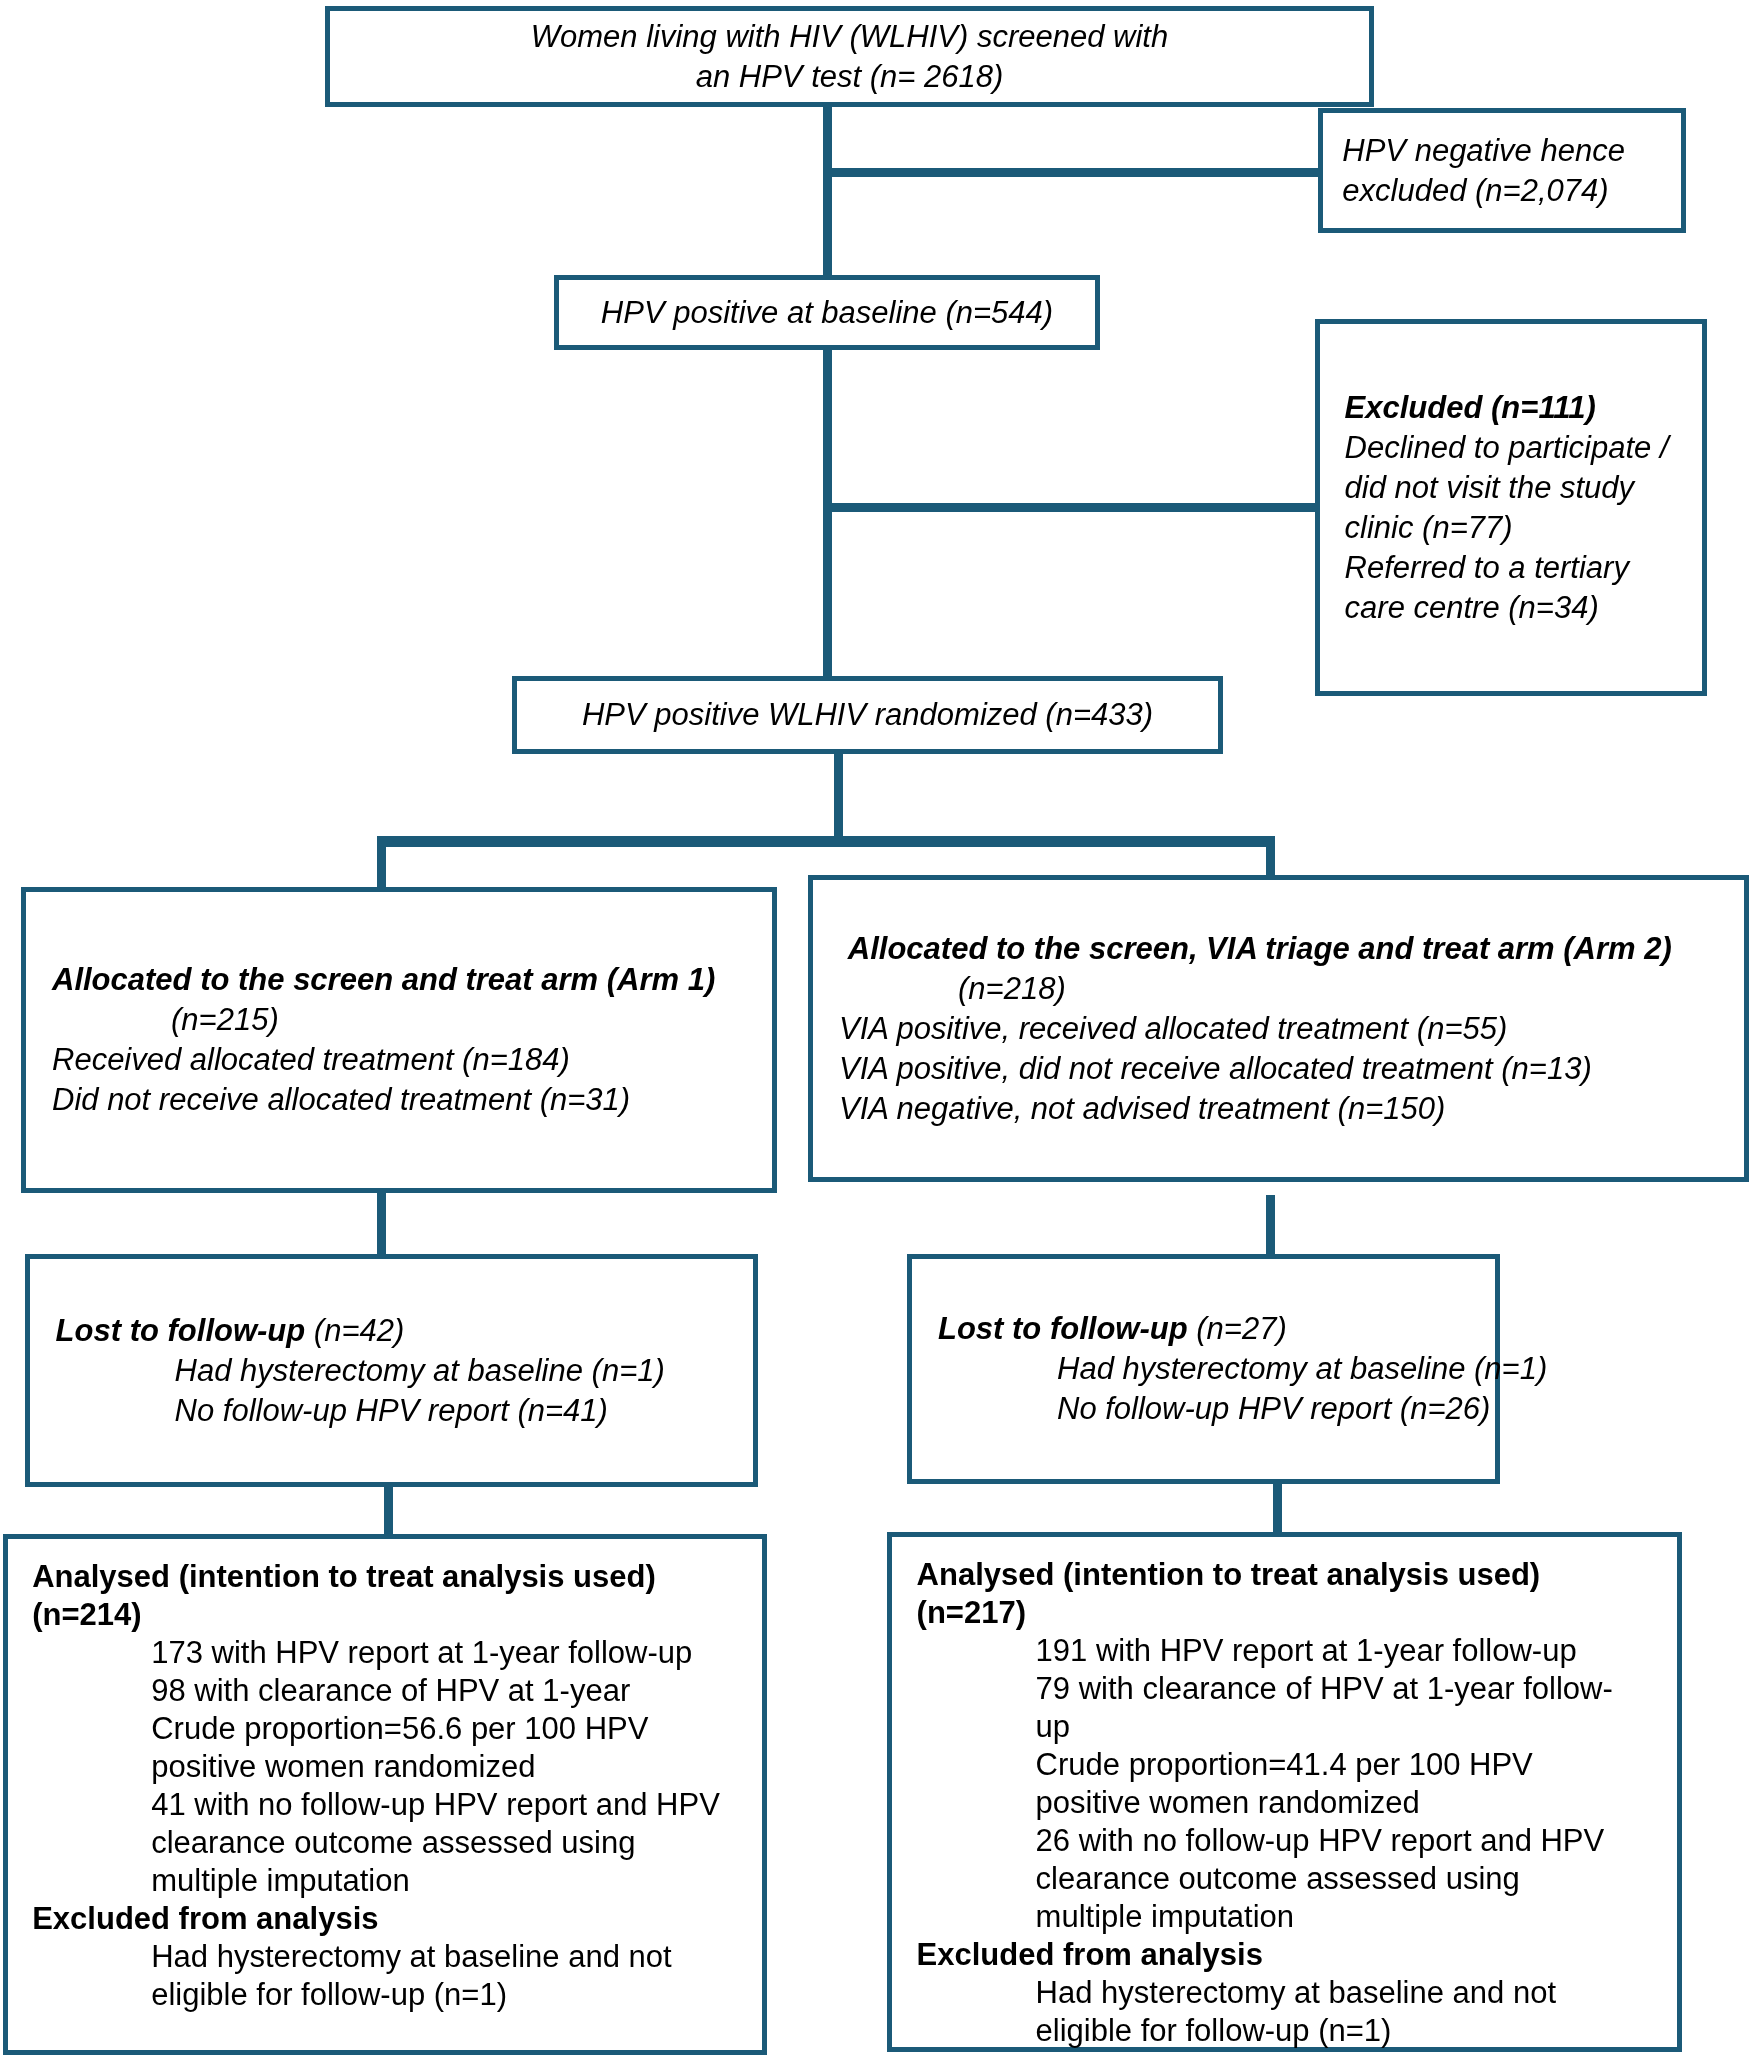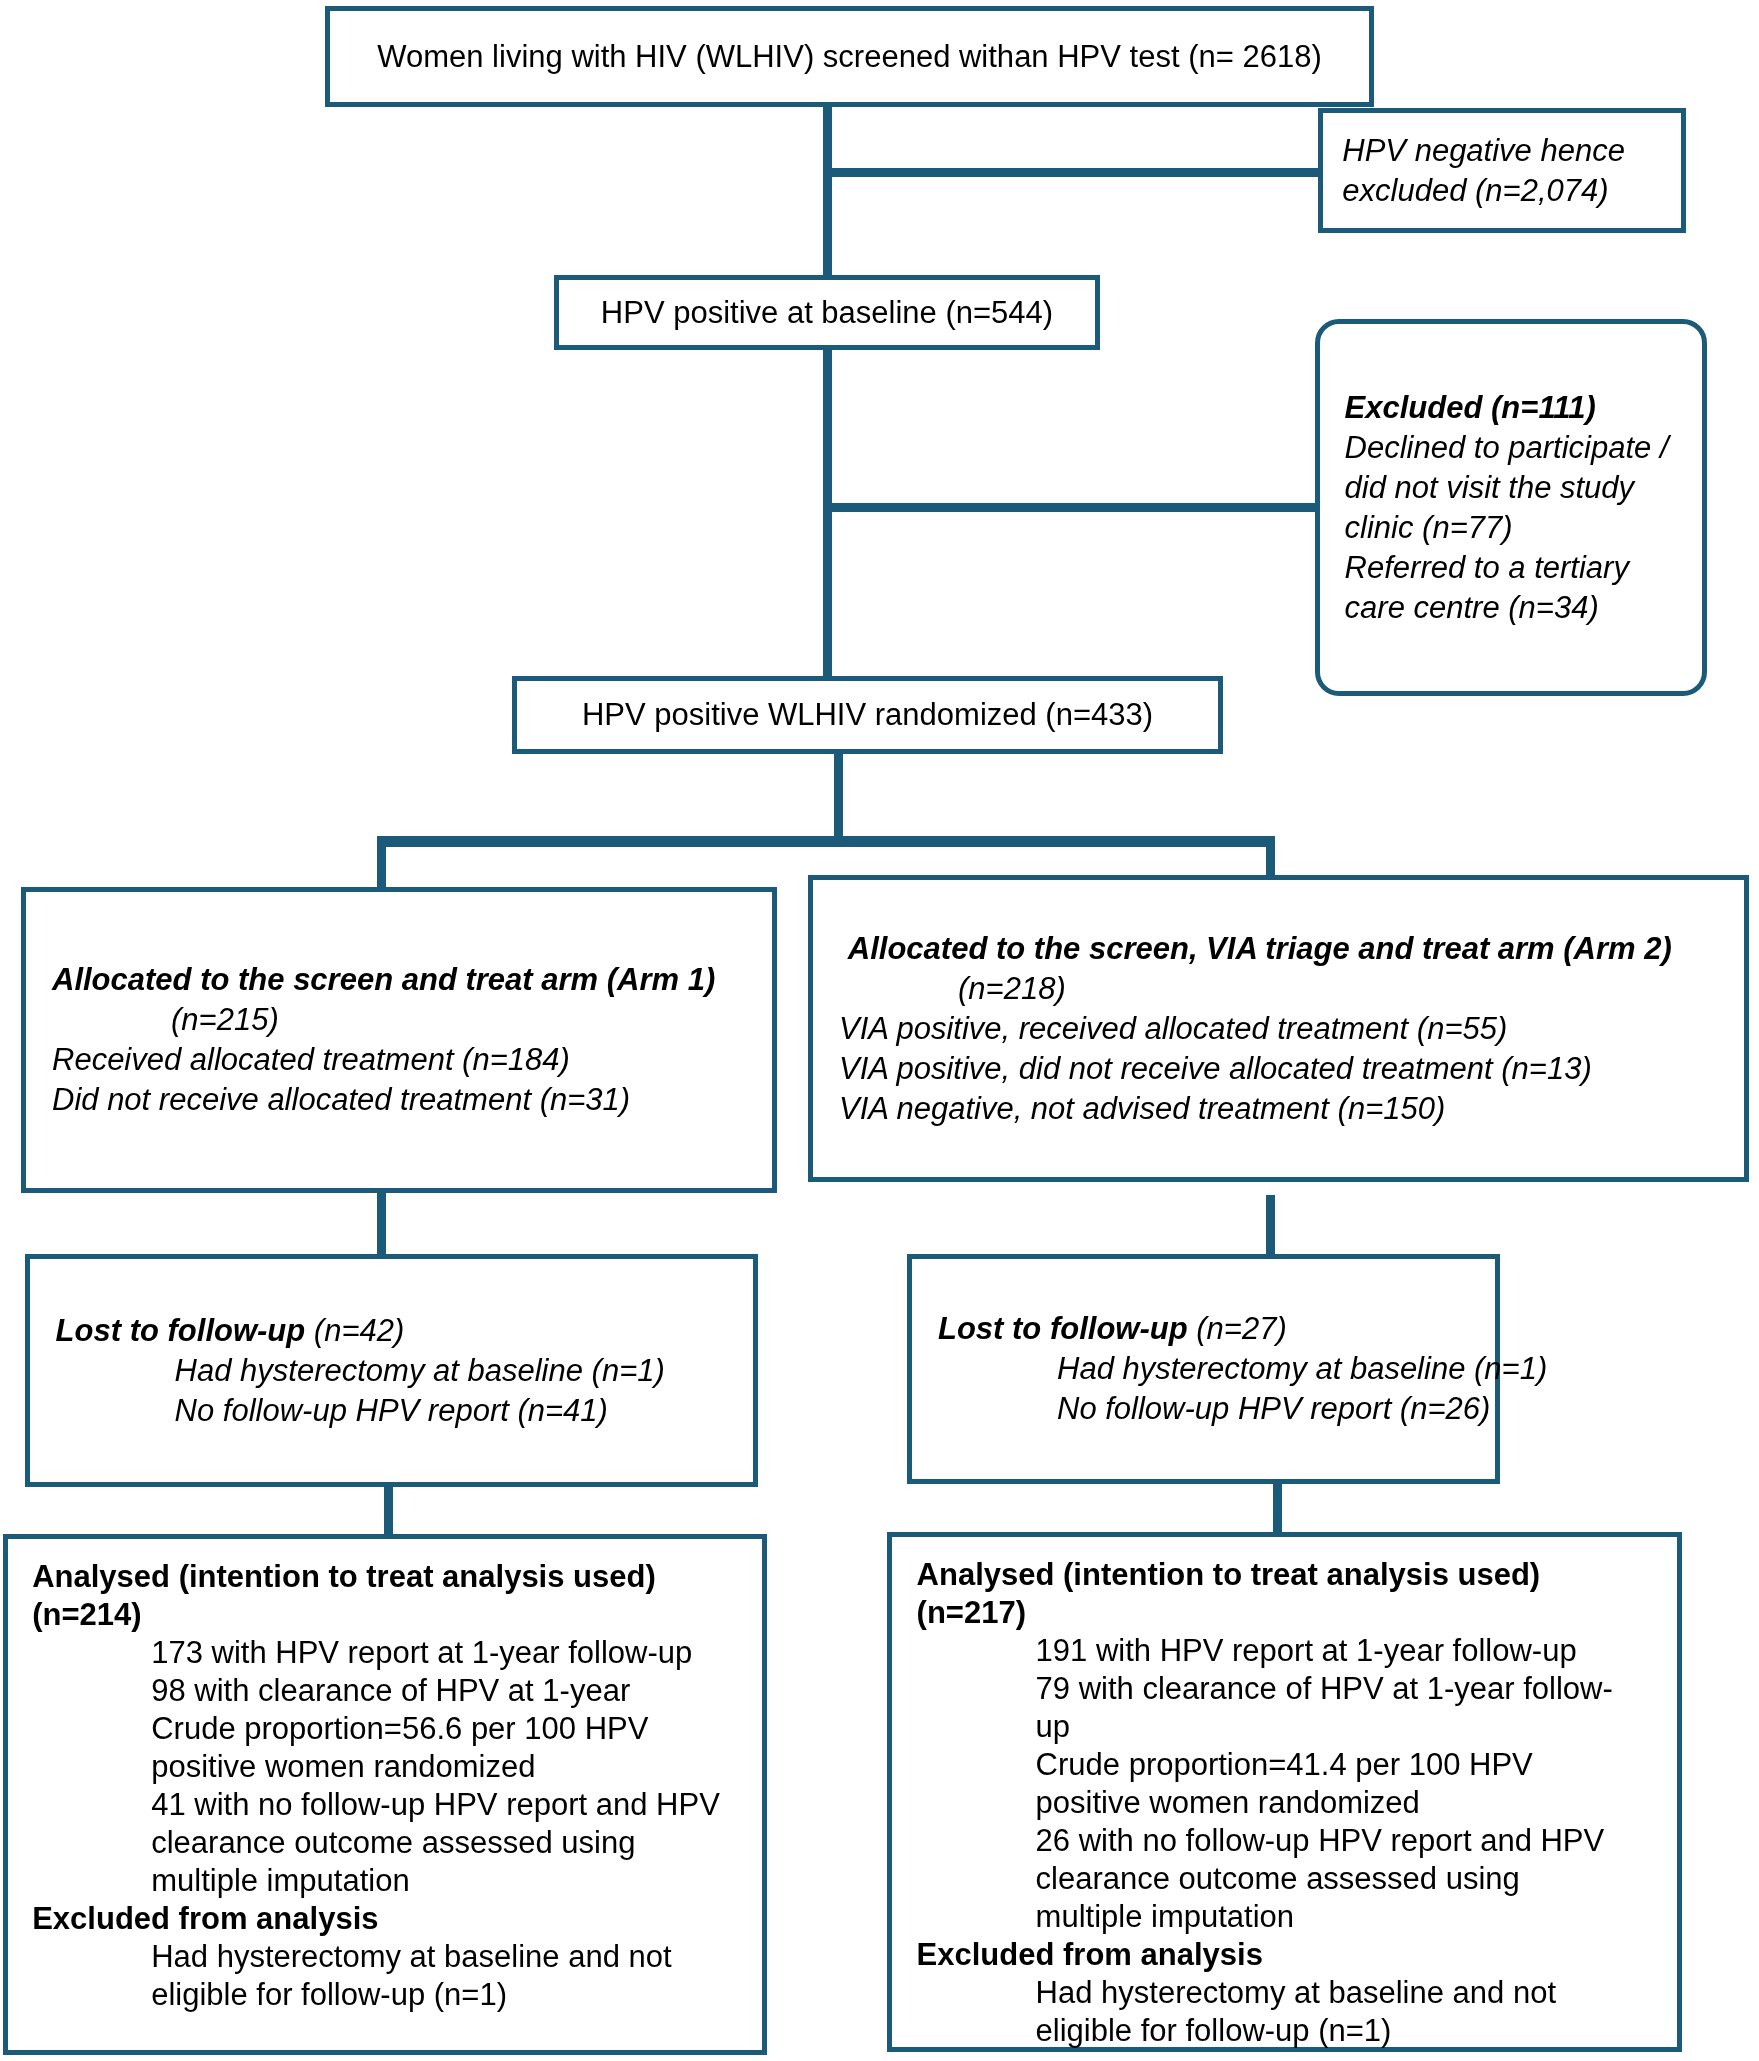--- a/index.html
+++ b/index.html
@@ -15,22 +15,22 @@
     color: #000;
   }
   .box {
     position: absolute;
     box-sizing: border-box;
     background: #fff;
     border: 5.3px solid var(--accent);
   }
   .conn { position: absolute; background: var(--accent); }
   .center-xy {
-    display: flex; flex-direction: row;
-    justify-content: center; align-items: center; text-align: center;
+    display: flex; flex-direction: column;
+    justify-content: center; align-items: center; text-align: center; font-style: italic;
   }
   .v-center { display: flex; flex-direction: column; justify-content: center; font-style: italic; }
   .b { font-weight: bold; }
   .tab { padding-left: 119px; }
   .nowrap { white-space: nowrap; }
   .analysed { line-height: 38px; padding: 19.3px 16px 0 24.6px; }
   .pad-l { padding-left: 26px; padding-right: 2px; }
 </style>
 </head>
 <body>
@@ -57,21 +57,21 @@
 
   <div class="box v-center" style="left:1318px; top:108px; width:368px; height:125px; padding-left:19.3px;">
     <div class="nowrap">HPV negative hence</div>
     <div class="nowrap">excluded (n=2,074)</div>
   </div>
 
   <div class="box center-xy" style="left:554px; top:275px; width:546px; height:75px;">
     <div class="nowrap">HPV positive at baseline (n=544)</div>
   </div>
 
-  <div class="box v-center" style="left:1315px; top:319px; width:392px; height:377px; padding-left:24.6px;border-radius:24px;">
+  <div class="box v-center" style="left:1315px; top:319px; width:392px; height:377px; padding-left:24.6px;">
     <div class="b nowrap">Excluded (n=111)</div>
     <div class="nowrap">Declined to participate /</div>
     <div class="nowrap">did not visit the study</div>
     <div class="nowrap">clinic (n=77)</div>
     <div class="nowrap">Referred to a tertiary</div>
     <div class="nowrap">care centre (n=34)</div>
   </div>
 
   <div class="box center-xy" style="left:512px; top:676px; width:711px; height:78px;">
     <div class="nowrap">HPV positive WLHIV randomized (n=433)</div>

